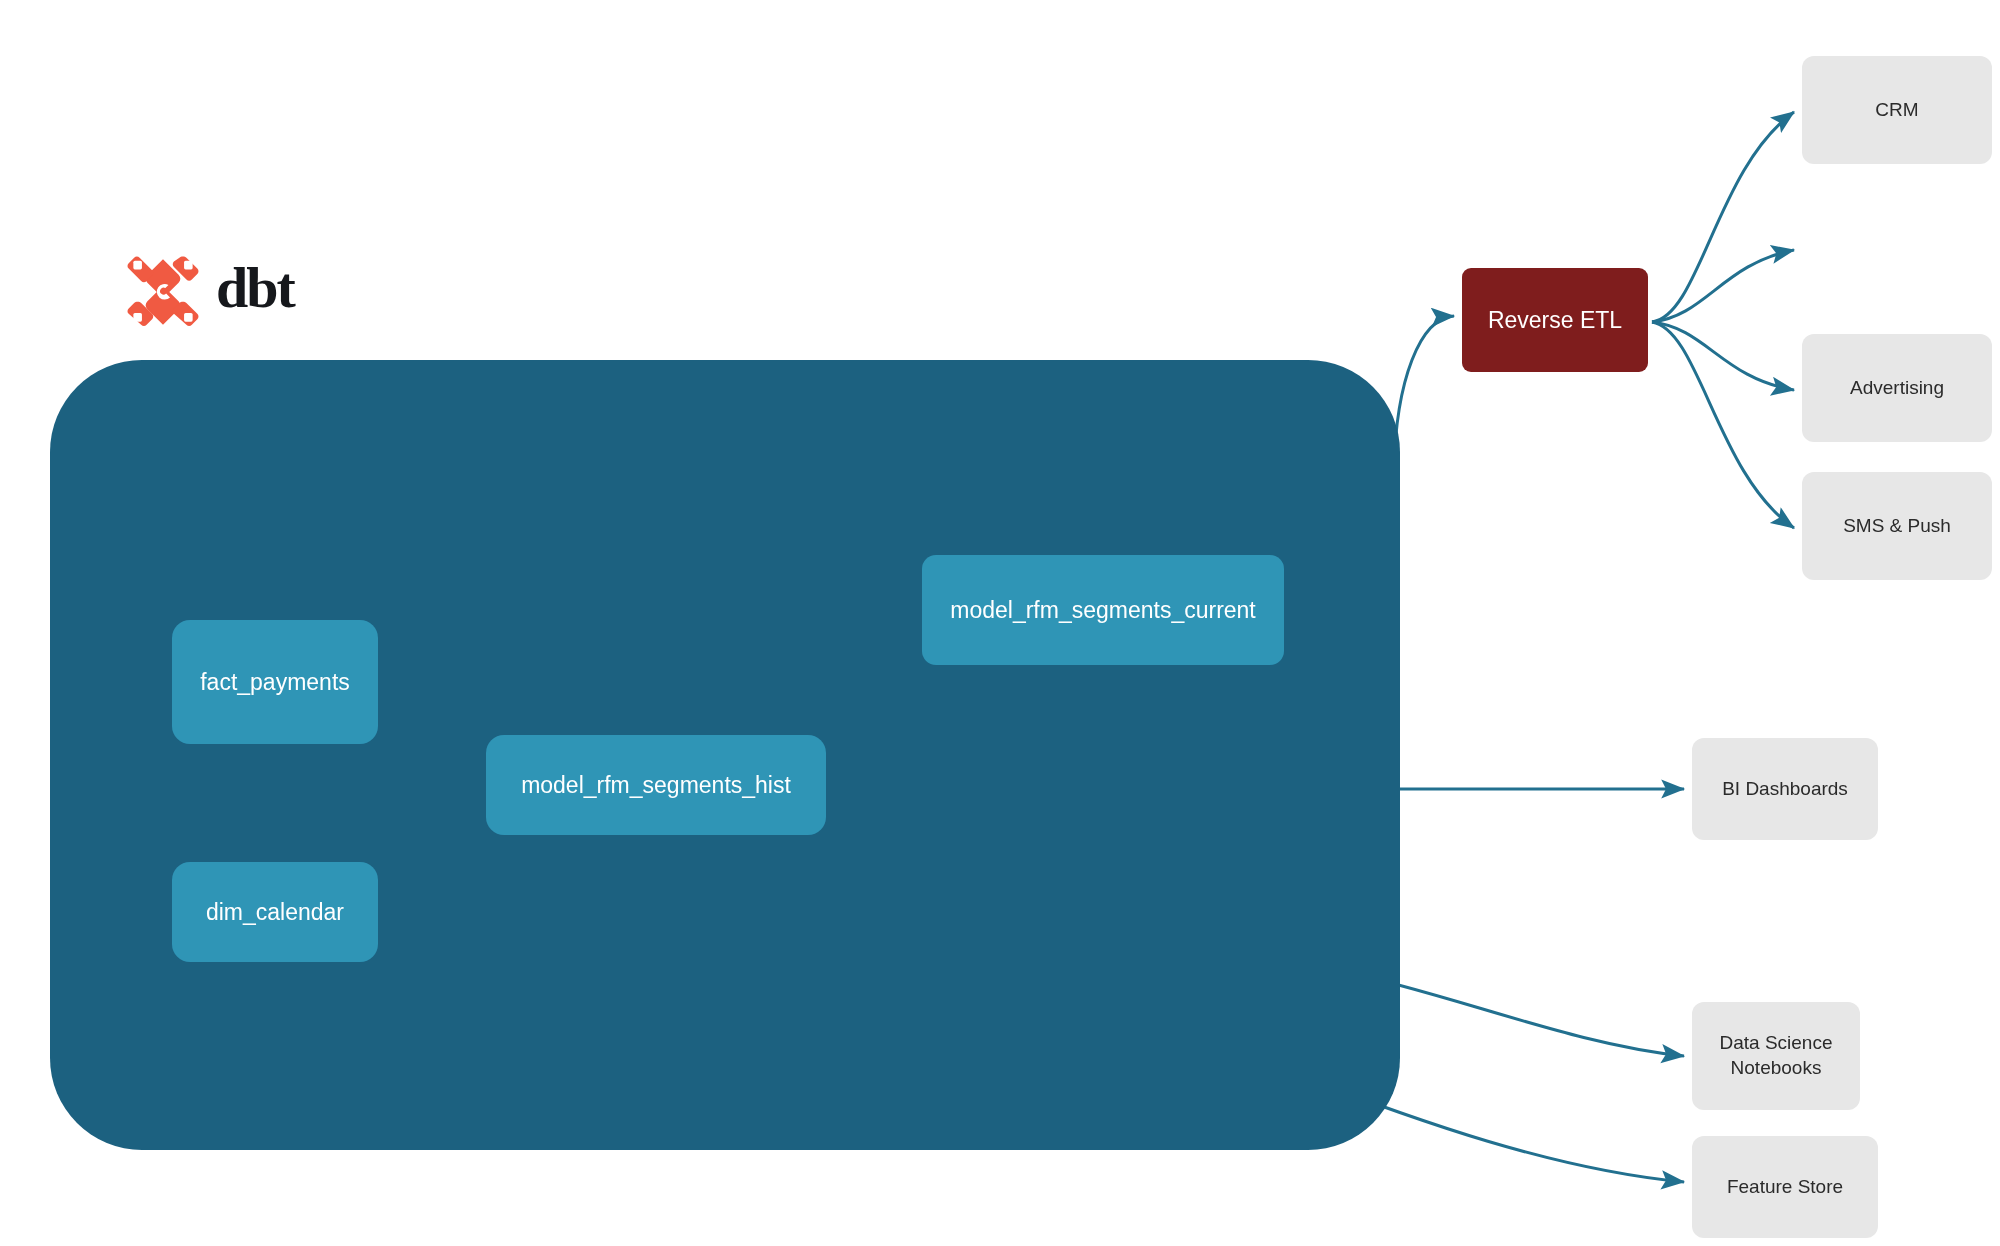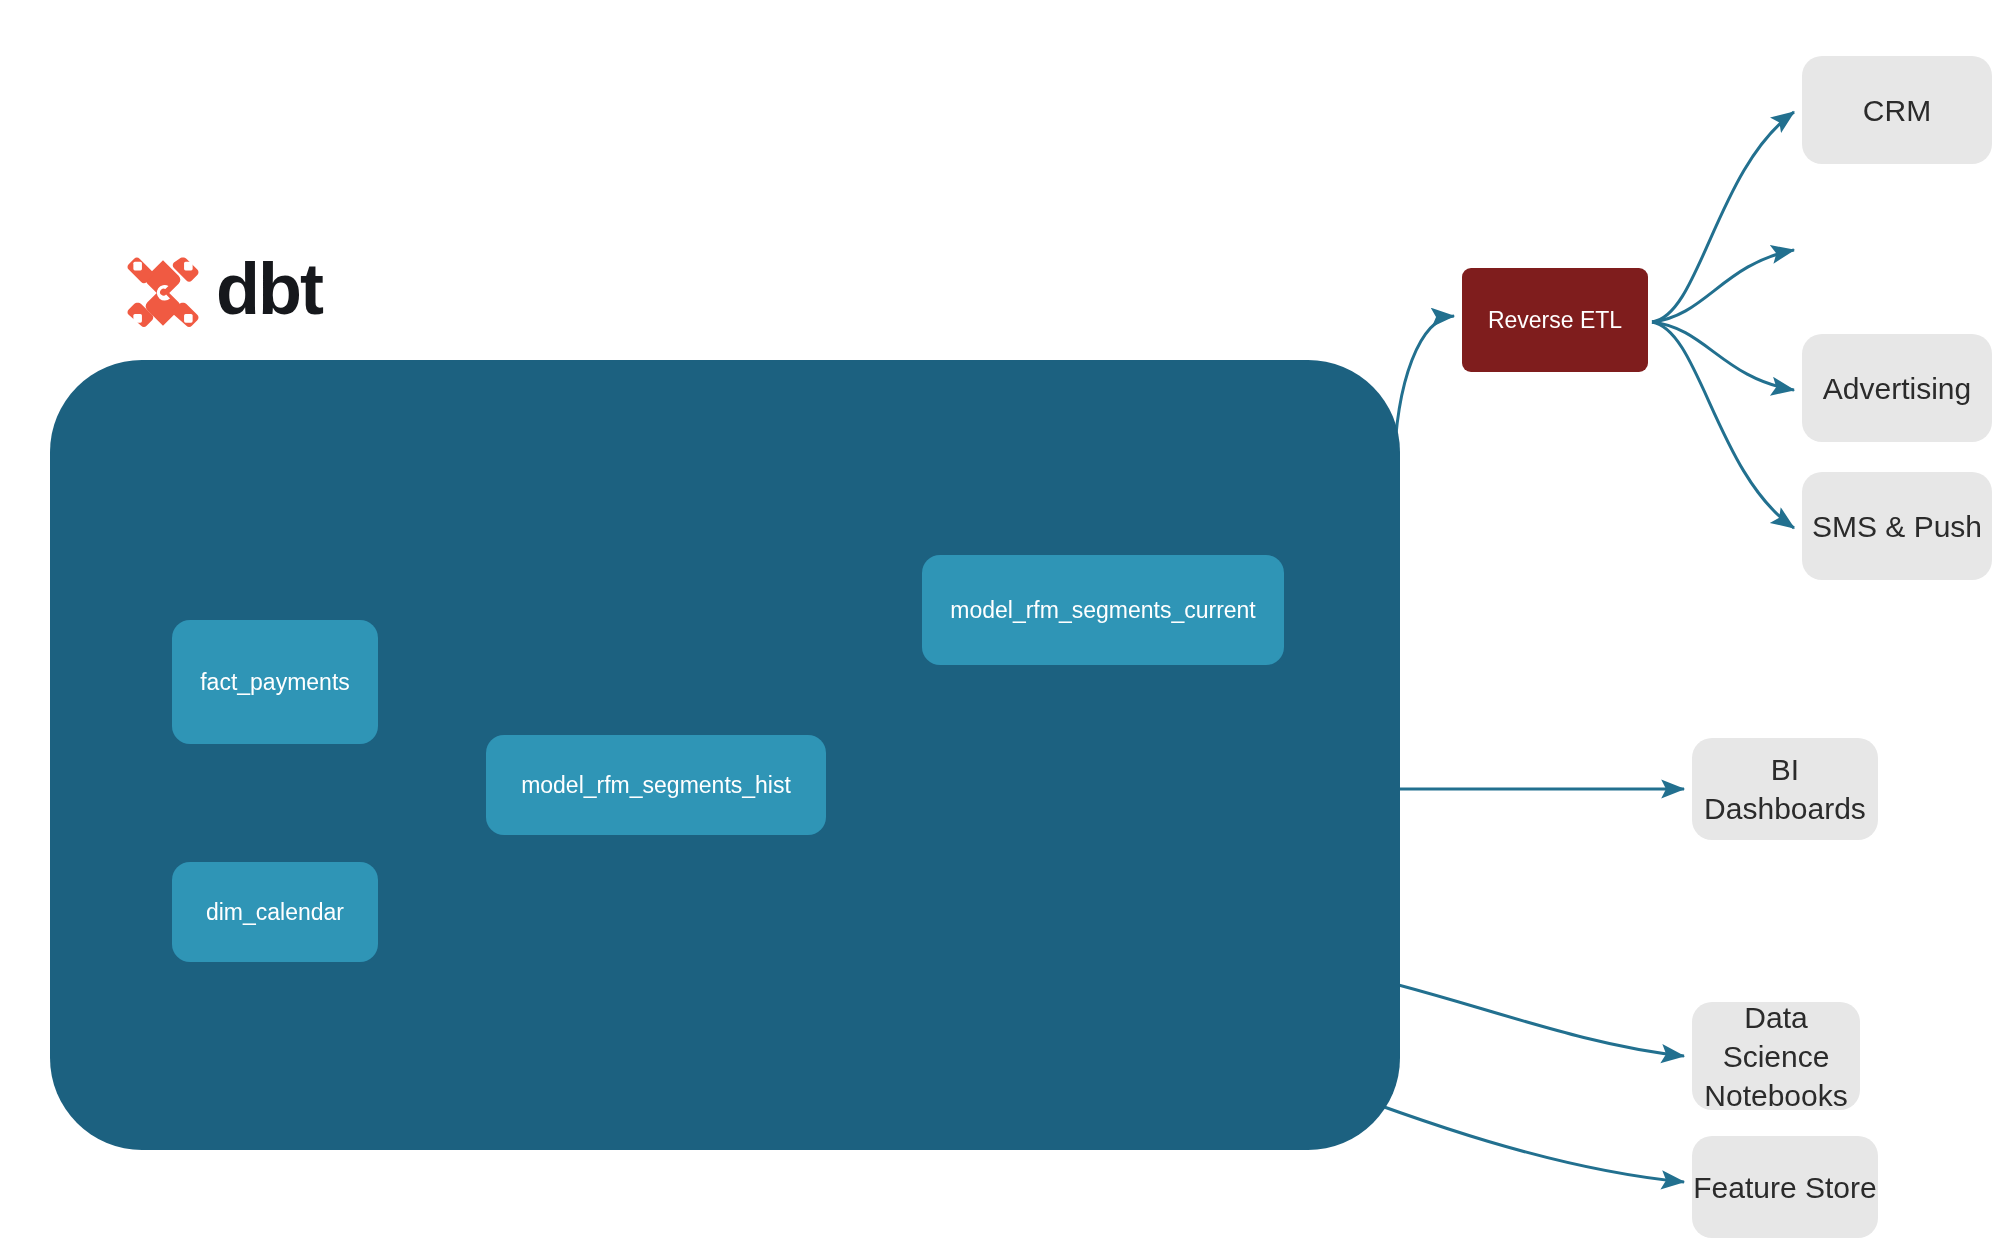--- a/index.html
+++ b/index.html
@@ -39,23 +39,23 @@
     display: flex;
     align-items: center;
     gap: 14px;
   }
   .brand-mark {
     width: 78px;
     height: 78px;
     display: block;
   }
   .brand-word {
-    font-family: Liberation Sans, sans-serif;
+    font-family: Liberation Serif, serif;
     font-weight: bold;
-    font-size: 72px;
+    font-size: 58px;
     letter-spacing: -2px;
     color: #16181c;
     line-height: 1;
     padding-bottom: 8px;
   }
 
   
   .warehouse {
     position: absolute;
     left: 50px;
@@ -84,30 +84,30 @@
   }
   .node-green {
     background: #7f1d1d;
     color: #ffffff;
     border-radius: 9px;
     font-size: 23px;
   }
   .node-gray {
     background: #e7e7e7;
     color: #2b2b2b;
-    border-radius: 20px;
-    font-size: 30px;
+    border-radius: 12px;
+    font-size: 19px;
     line-height: 1.3;
   }
 
   
   #node-fact-payments      { left: 172px;  top: 620px;  width: 206px; height: 124px; }
   #node-dim-calendar       { left: 172px;  top: 862px;  width: 206px; height: 100px; }
   #node-rfm-hist           { left: 486px;  top: 735px;  width: 340px; height: 100px; }
-  #node-rfm-current        { left: 922px;  top: 555px;  width: 362px; height: 110px; }
+  #node-rfm-current        { left: 922px;  top: 555px;  width: 362px; height: 110px; border-radius: 14px; }
   #node-reverse-etl        { left: 1462px; top: 268px;  width: 186px; height: 104px; }
   #node-crm                { left: 1802px; top: 56px;   width: 190px; height: 108px; }
   #node-email              { left: 1802px; top: 196px;  width: 190px; height: 108px; }
   #node-advertising        { left: 1802px; top: 334px;  width: 190px; height: 108px; }
   #node-sms-push           { left: 1802px; top: 472px;  width: 190px; height: 108px; }
   #node-bi-dashboards      { left: 1692px; top: 738px;  width: 186px; height: 102px; }
   #node-ds-notebooks       { left: 1692px; top: 1002px; width: 168px; height: 108px; }
   #node-feature-store      { left: 1692px; top: 1136px; width: 186px; height: 102px; }
 </style>
 </head>

